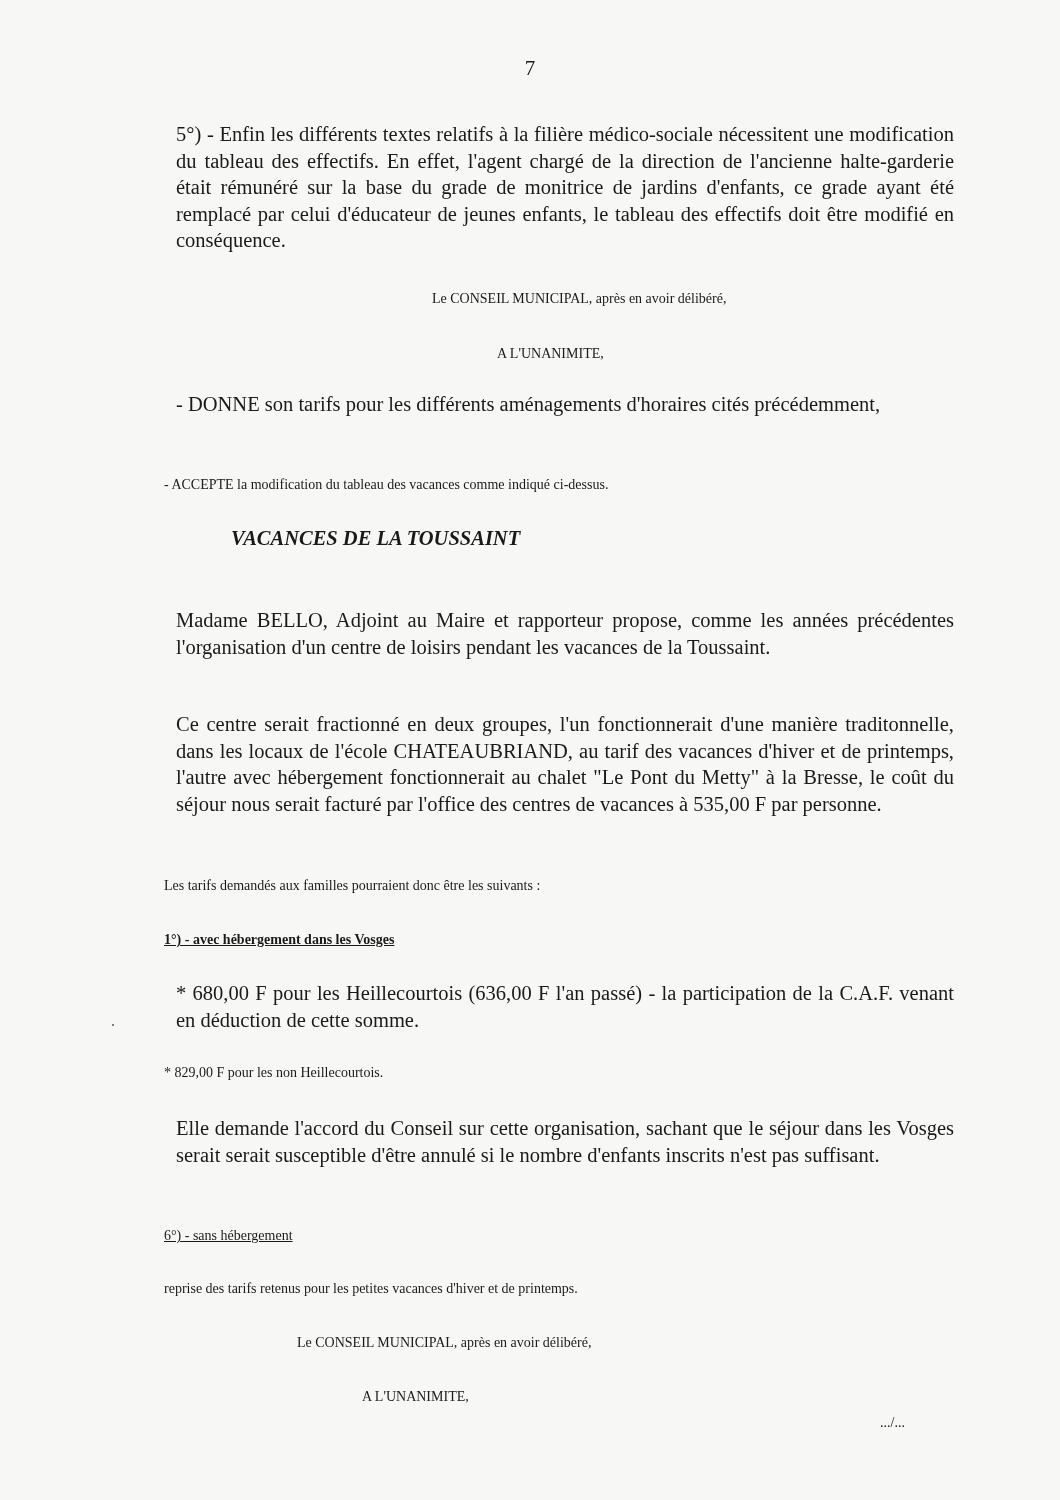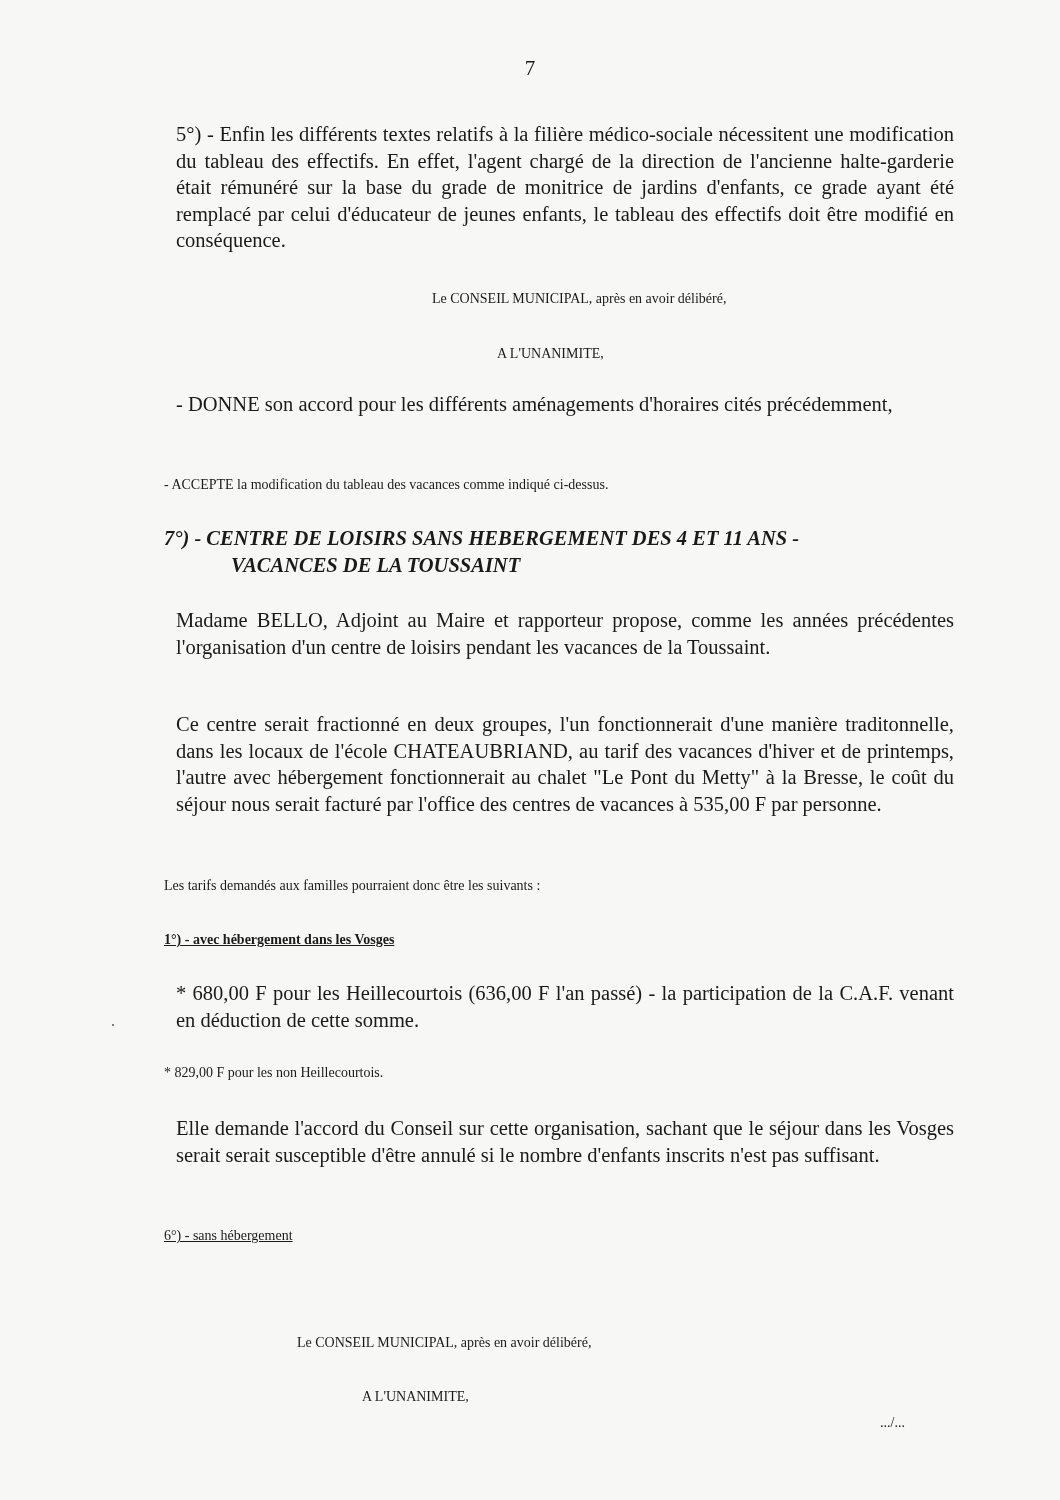--- a/index.html
+++ b/index.html
@@ -36,26 +36,25 @@
 <div class="page">
 
   <p class="abs pnum">7</p>
 
   <p class="abs para" style="top:121px;">5°) - Enfin les différents textes relatifs à la filière médico-sociale nécessitent une modification du tableau des effectifs. En effet, l'agent chargé de la direction de l'ancienne halte-garderie était rémunéré sur la base du grade de monitrice de jardins d'enfants, ce grade ayant été remplacé par celui d'éducateur de jeunes enfants, le tableau des effectifs doit être modifié en conséquence.</p>
 
   <p class="abs line" style="left:432px; top:286px;">Le CONSEIL MUNICIPAL, après en avoir délibéré,</p>
 
   <p class="abs line" style="left:497px; top:341px;">A L'UNANIMITE,</p>
 
-  <p class="abs para" style="top:391px;">- DONNE son accord pour les différents aménagements d'horaires cités précédemment,</p>
+  <p class="abs para" style="top:391px;">- DONNE son tarifs pour les différents aménagements d'horaires cités précédemment,</p>
 
   <p class="abs line" style="top:472px;">- ACCEPTE la modification du tableau des vacances comme indiqué ci-dessus.</p>
 
   <div class="abs heading" style="top:525px;">
-    <span>7°) - CENTRE DE LOISIRS SANS HEBERGEMENT DES 4 ET 11 ANS -</span>
     <span class="l2">VACANCES DE LA TOUSSAINT</span>
   </div>
 
   <p class="abs para" style="top:607px;">Madame BELLO, Adjoint au Maire et rapporteur propose, comme les années précédentes l'organisation d'un centre de loisirs pendant les vacances de la Toussaint.</p>
 
   <p class="abs para" style="top:711px;">Ce centre serait fractionné en deux groupes, l'un fonctionnerait d'une manière traditonnelle, dans les locaux de l'école CHATEAUBRIAND, au tarif des vacances d'hiver et de printemps, l'autre avec hébergement fonctionnerait au chalet "Le Pont du Metty" à la Bresse, le coût du séjour nous serait facturé par l'office des centres de vacances à 535,00 F par personne.</p>
 
   <p class="abs line" style="top:873px;">Les tarifs demandés aux familles pourraient donc être les suivants :</p>
 
   <p class="abs line sub1" style="top:927px;">1°) - avec hébergement dans les Vosges</p>
@@ -63,20 +62,21 @@
   <p class="abs para" style="top:980px;">* 680,00 F pour les Heillecourtois (636,00 F l'an passé) -  la participation de la C.A.F. venant en déduction de cette somme.</p>
 
   <p class="abs line" style="top:1060px;">* 829,00 F pour les non Heillecourtois.</p>
 
   <div class="abs stray"></div>
 
   <p class="abs para" style="top:1115px;">Elle demande l'accord du Conseil sur cette organisation, sachant que le séjour dans les Vosges serait serait susceptible d'être annulé si le nombre d'enfants inscrits n'est pas suffisant.</p>
 
   <p class="abs line sub2" style="top:1223px;">6°) - sans hébergement</p>
 
+  <p class="abs line" style="top:1276px;">reprise des tarifs retenus pour les petites vacances d'hiver et de printemps.</p>
 
   <p class="abs line" style="left:297px; top:1330px;">Le CONSEIL MUNICIPAL, après en avoir délibéré,</p>
 
   <p class="abs line" style="left:362px; top:1384px;">A L'UNANIMITE,</p>
 
   <p class="abs line" style="left:880px; top:1410px;">.../...</p>
 
 </div>
 
 </body></html>

